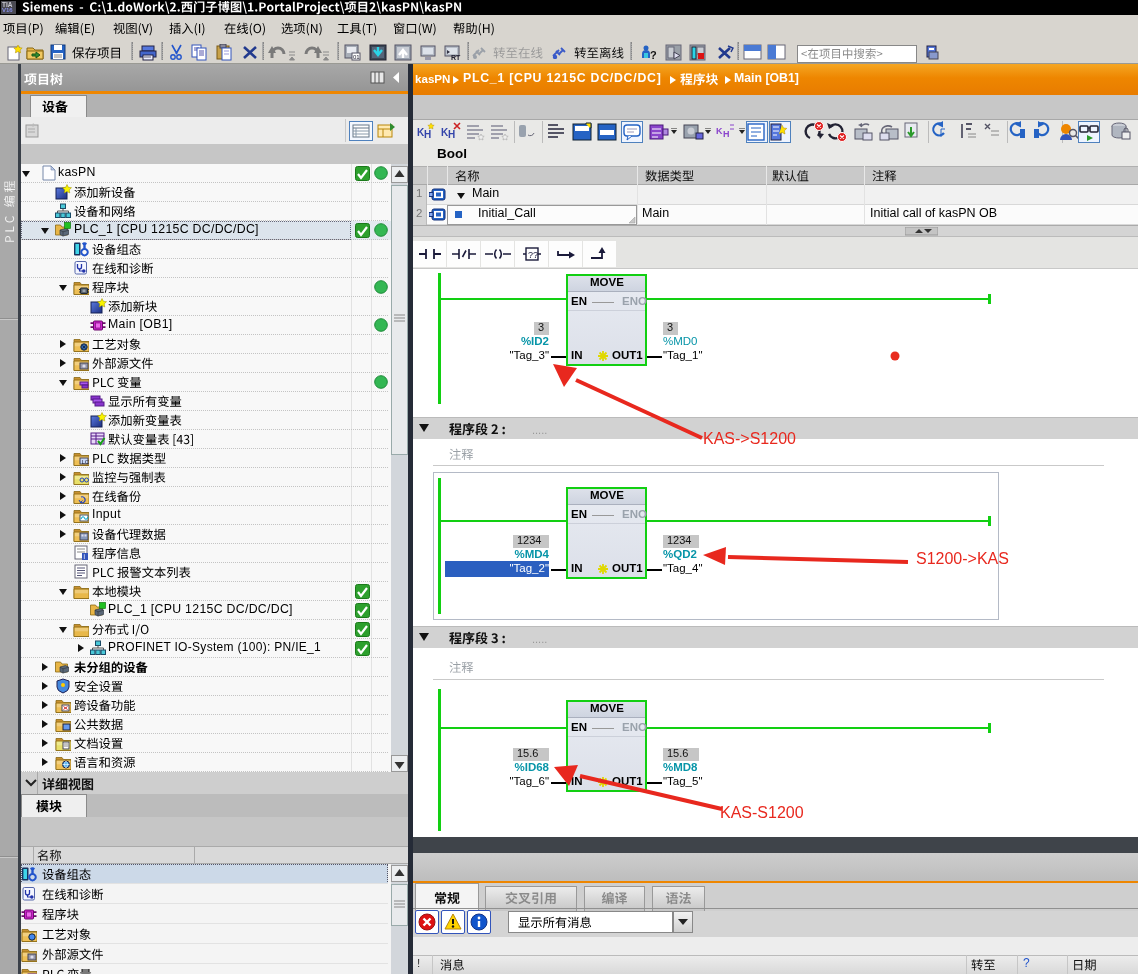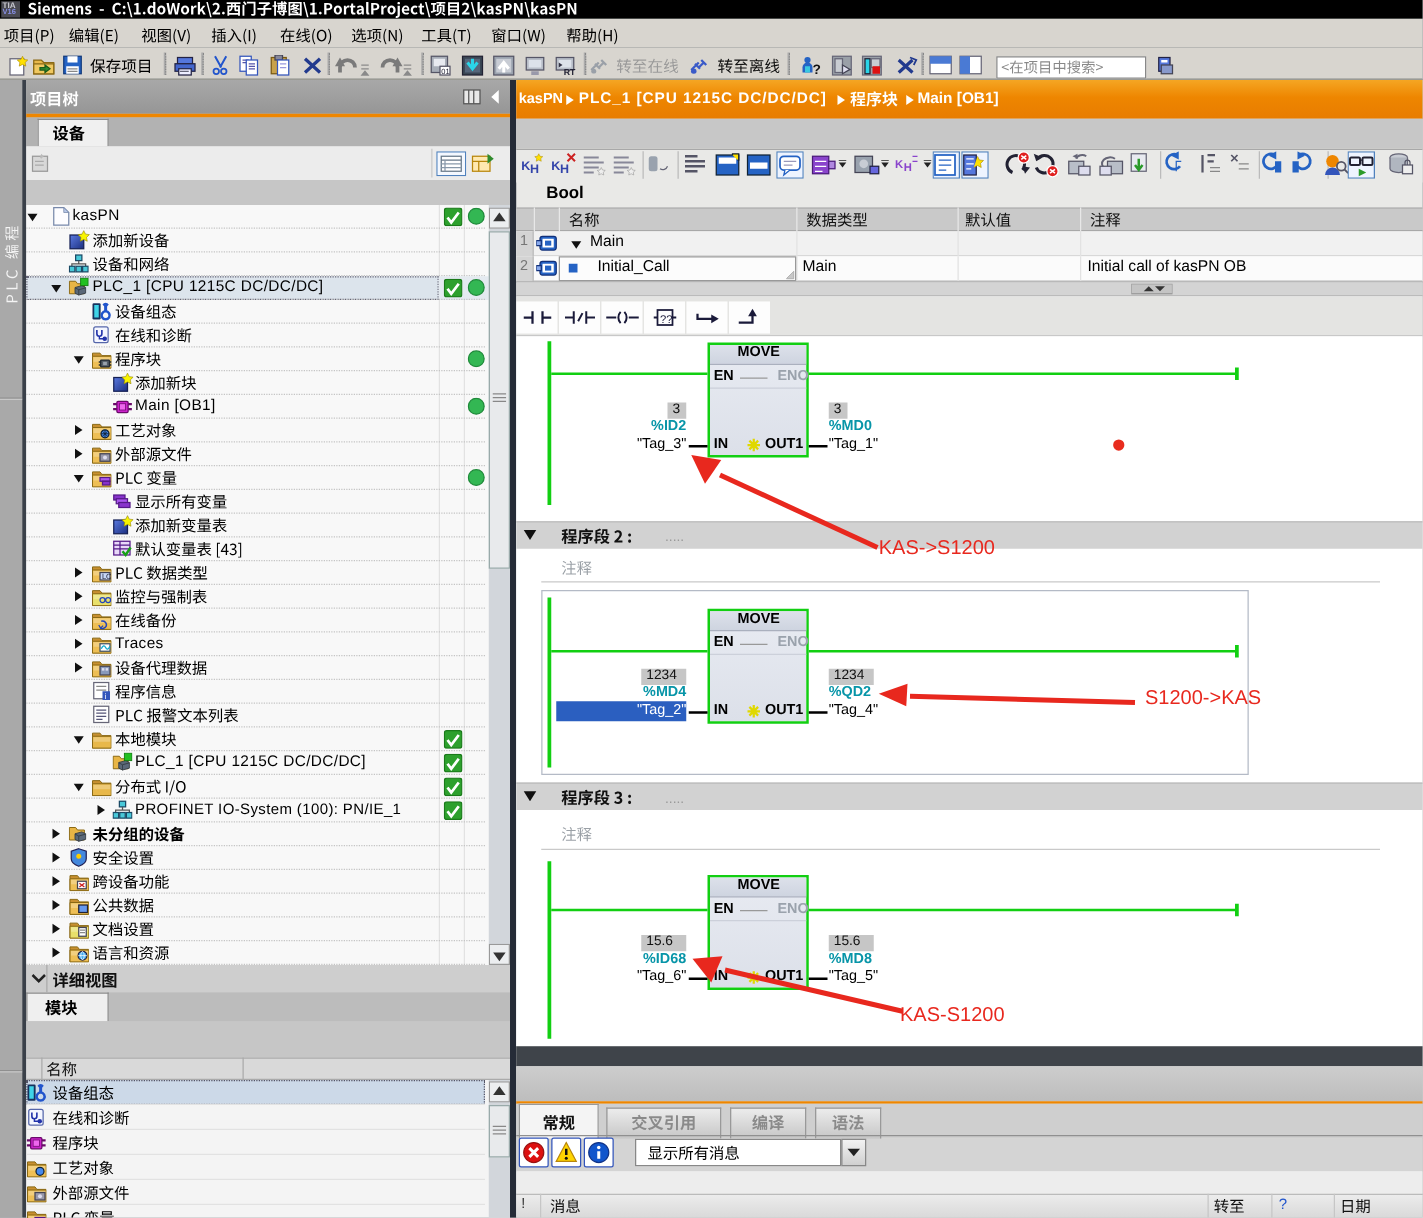--- a/index.html
+++ b/index.html
@@ -42,21 +42,21 @@
 <div style="position:absolute;left:21px;top:334px;width:367px;height:0;border-top:1px dotted #c4c4c4;"></div>
 <div style="position:absolute;left:21px;top:353px;width:367px;height:0;border-top:1px dotted #c4c4c4;"></div>
 <div style="position:absolute;left:21px;top:372px;width:367px;height:0;border-top:1px dotted #c4c4c4;"></div>
 <div style="position:absolute;left:21px;top:391px;width:367px;height:0;border-top:1px dotted #c4c4c4;"></div>
 <div style="position:absolute;left:21px;top:410px;width:367px;height:0;border-top:1px dotted #c4c4c4;"></div>
 <div style="position:absolute;left:21px;top:429px;width:367px;height:0;border-top:1px dotted #c4c4c4;"></div>
 <div style="position:absolute;left:21px;top:448px;width:367px;height:0;border-top:1px dotted #c4c4c4;"></div>
 <div style="position:absolute;left:21px;top:467px;width:367px;height:0;border-top:1px dotted #c4c4c4;"></div>
 <div style="position:absolute;left:21px;top:486px;width:367px;height:0;border-top:1px dotted #c4c4c4;"></div>
 <div style="position:absolute;left:21px;top:505px;width:367px;height:0;border-top:1px dotted #c4c4c4;"></div>
-<div style="position:absolute;left:92px;top:507.085px;font-size:12.3px;color:#000;font-weight:normal;white-space:pre;line-height:14.76px;letter-spacing:0.3px;">Traces</div>
+<div style="position:absolute;left:92px;top:507.085px;font-size:12.3px;color:#000;font-weight:normal;white-space:pre;line-height:14.76px;letter-spacing:0.3px;">Input</div>
 <div style="position:absolute;left:21px;top:524px;width:367px;height:0;border-top:1px dotted #c4c4c4;"></div>
 <div style="position:absolute;left:21px;top:543px;width:367px;height:0;border-top:1px dotted #c4c4c4;"></div>
 <div style="position:absolute;left:21px;top:562px;width:367px;height:0;border-top:1px dotted #c4c4c4;"></div>
 <div style="position:absolute;left:21px;top:581px;width:367px;height:0;border-top:1px dotted #c4c4c4;"></div>
 <div style="position:absolute;left:21px;top:600px;width:367px;height:0;border-top:1px dotted #c4c4c4;"></div>
 <div style="position:absolute;left:108px;top:602.085px;font-size:12.3px;color:#000;font-weight:normal;white-space:pre;line-height:14.76px;letter-spacing:0.3px;">PLC_1 [CPU 1215C DC/DC/DC]</div>
 <div style="position:absolute;left:21px;top:619px;width:367px;height:0;border-top:1px dotted #c4c4c4;"></div>
 <div style="position:absolute;left:21px;top:638px;width:367px;height:0;border-top:1px dotted #c4c4c4;"></div>
 <div style="position:absolute;left:108px;top:640.085px;font-size:12px;color:#000;font-weight:normal;white-space:pre;line-height:14.76px;letter-spacing:0.3px;">PROFINET IO-System (100): PN/IE_1</div>
 <div style="position:absolute;left:21px;top:657px;width:367px;height:0;border-top:1px dotted #c4c4c4;"></div>
@@ -152,21 +152,21 @@
 <div style="position:absolute;left:571px;top:348.925px;font-size:11.5px;color:#000;font-weight:600;white-space:pre;line-height:13.8px;">IN</div>
 <div style="position:absolute;left:612px;top:348.925px;font-size:11.5px;color:#000;font-weight:600;white-space:pre;line-height:13.8px;">OUT1</div>
 <div style="position:absolute;left:551px;top:356px;width:15px;height:2px;background:#000;"></div>
 <div style="position:absolute;left:647px;top:356px;width:15px;height:2px;background:#000;"></div>
 <div style="position:absolute;left:534px;top:322px;width:15px;height:12.5px;background:#c6c6c6;"></div>
 <div style="position:absolute;left:538px;top:320.95px;font-size:11px;color:#111;font-weight:normal;white-space:pre;line-height:13.2px;">3</div>
 <div style="position:absolute;top:334.5px;right:589px;text-align:right;font-size:11.5px;font-weight:bold;color:#0795a8;white-space:pre;">%ID2</div>
 <div style="position:absolute;top:348.5px;right:589px;text-align:right;font-size:11.5px;color:#000;white-space:pre;">"Tag_3"</div>
 <div style="position:absolute;left:663px;top:322px;width:15px;height:12.5px;background:#c6c6c6;"></div>
 <div style="position:absolute;left:667px;top:320.95px;font-size:11px;color:#111;font-weight:normal;white-space:pre;line-height:13.2px;">3</div>
-<div style="position:absolute;top:334.5px;left:663px;font-size:11.5px;font-weight:bold;color:#0795a8;white-space:pre;">%MD0</div>
+<div style="position:absolute;top:334.5px;left:663px;font-size:11.5px;font-weight:normal;color:#0795a8;white-space:pre;">%MD0</div>
 <div style="position:absolute;top:348.5px;left:663px;font-size:11.5px;color:#000;white-space:pre;">"Tag_1"</div>
 <div style="position:absolute;left:413px;top:417px;width:725px;height:22px;background:#d2d2d2;border-top:1px solid #bbb;box-sizing:border-box;"></div>
 <div style="position:absolute;left:532px;top:424.45px;font-size:11px;color:#999;font-weight:normal;white-space:pre;line-height:13.2px;">.....</div>
 <div style="position:absolute;left:433px;top:465px;width:671px;height:1px;background:#c9c9c9;"></div>
 <div style="position:absolute;left:433px;top:472px;width:566px;height:148px;background:#fff;border:1px solid #b4bac6;box-sizing:border-box;"></div>
 <div style="position:absolute;left:438px;top:478px;width:3px;height:136px;background:#12cf12;"></div>
 <div style="position:absolute;left:441px;top:519.5px;width:125px;height:2.5px;background:#12cf12;"></div>
 <div style="position:absolute;left:647px;top:519.5px;width:343px;height:2.5px;background:#12cf12;"></div>
 <div style="position:absolute;left:988px;top:515.5px;width:2.5px;height:10.5px;background:#12cf12;"></div>
 <div style="position:absolute;left:566px;top:487px;width:81px;height:92px;background:linear-gradient(#e8ebf2,#dce0e9);border:2px solid #12cf12;box-sizing:border-box;"></div>

